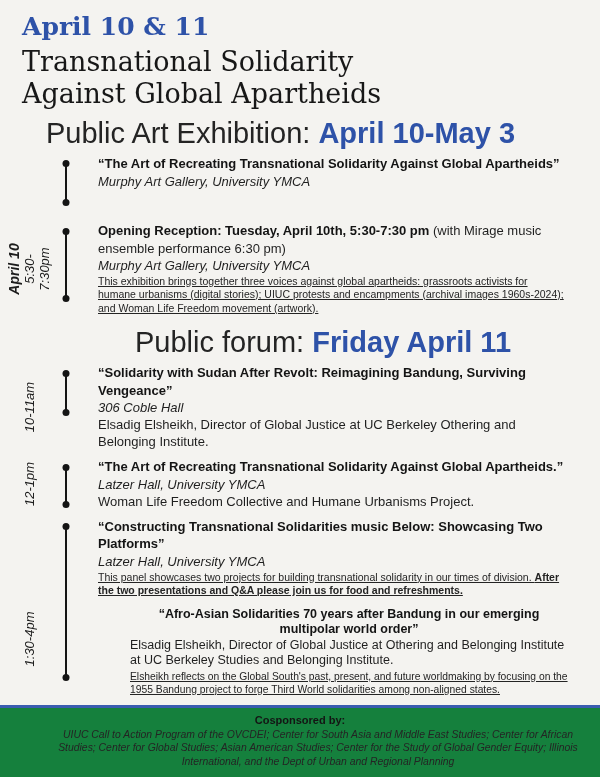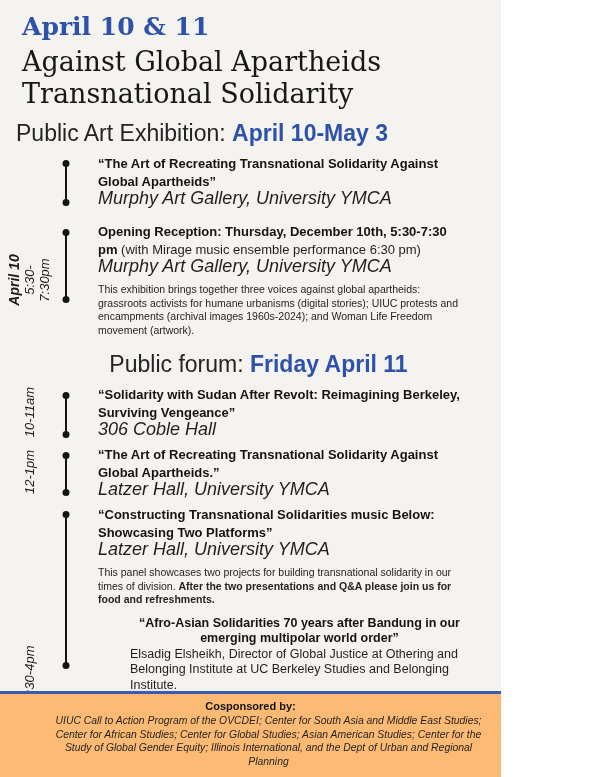--- a/index.html
+++ b/index.html
@@ -1,40 +1,40 @@
 <!DOCTYPE html>
 <html><head>
 <meta charset="utf-8">
 <style>
   html,body { margin:0; padding:0; }
   .page {
     position:relative;
-    width:501px; height:777px;
+    width:600px; height:777px;
     background:#f4f3f0;
     font-family:"Liberation Sans", sans-serif;
     color:#1f1f1f;
     overflow:hidden;
   }
   
   .header { padding:12px 20px 0 22px; }
   .date-heading {
     font-family:"DejaVu Serif", serif;
     font-weight:bold; font-style:normal;
     font-size:25px; line-height:30px;
     color:#2e52a8;
   }
   .main-title {
     font-family:"DejaVu Serif", serif;
     font-size:27px; line-height:32px;
     color:#171717; margin-top:4px;
   }
   
   .section-heading {
-    margin:10px 0 0 16px;
-    font-size:23px; line-height:27px;
+    margin:10px 0 0 46px;
+    font-size:29px; line-height:27px;
     color:#242424; font-weight:normal;
   }
   .section-heading .dates { color:#2e52a8; font-weight:bold; }
   .section-heading.forum { margin-top:14px;text-align:center; }
   
   .events { margin-top:8px; }
   .evt { display:flex; align-items:flex-start; }
   .evt .side { flex:0 0 58px; position:relative; align-self:stretch; }
   .rot-label {
     position:absolute; top:50%; left:50%;
@@ -49,63 +49,63 @@
     width:7px; height:7px; border-radius:50%; background:#141414;
   }
   .tl::before { top:0; }
   .tl::after { bottom:0; }
   .tl .tl-line {
     position:absolute; left:50%; transform:translateX(-50%);
     top:3px; bottom:3px; width:2px; background:#141414;
   }
   .evt .content { flex:1 1 auto; margin-left:24px; padding-right:32px; }
   .evt-title { font-weight:bold; font-size:13px; line-height:17.5px; color:#141414; }
-  .evt-venue { font-style:italic; font-size:18px; line-height:17px; }
+  .evt-venue { font-style:italic; font-size:13px; line-height:17px; }
   .evt-body  { font-size:13px; line-height:17px; }
-  .evt-small { font-size:10.5px; line-height:13.5px; color:#242424; margin-top:8px; }
+  .evt-small { font-size:10.5px; line-height:13.5px; color:#242424; margin-top:1px;text-decoration:underline; }
   .evt-small .bold { font-weight:bold; }
   
   .evt.exh-info .tl      { height:46px; margin-top:5px; }
   .evt.exh-reception .tl { height:74px; margin-top:6px; }
   .evt.forum-1 .tl { height:46px; margin-top:6px; }
   .evt.forum-2 .tl { height:44px; margin-top:6px; }
   .evt.forum-3 .tl { height:158px; margin-top:5px; }
   .evt-gap-a { margin-bottom:16px; }
   .evt-gap-b { margin-bottom:8px; }
   
   .sub-evt { margin:9px 0 0 32px; }
   .sub-evt .evt-title { font-size:12.5px; line-height:15.5px;text-align:center; }
   .sub-evt .evt-body  { font-size:12.5px; line-height:15.5px; }
   .sub-evt .evt-small { font-size:10.3px; line-height:13px; }
   .sub-evt + .sub-evt { margin-top:7px; }
   
   .footer {
     position:absolute; left:0; right:0; bottom:0;
-    background:#fdba74; padding-bottom:9px;
+    background:#15803d; padding-bottom:9px;
   }
   .footer-divider { height:3px; background:#3a5cb0; }
   .footer-label {
     text-align:center; font-weight:bold; font-size:11px;
     margin-top:6px; color:#141414;
   }
   .footer-sponsors {
     text-align:center; font-style:italic; font-size:10.4px;
     line-height:13.5px; padding:2px 16px 0 16px; color:#242424;margin-left:36px;
   }
 </style>
 </head>
 <body>
 
 <div class="page">
 
   <div class="header">
     <div class="date-heading">April 10 &amp; 11</div>
     <div class="main-title">
+      <div>Transnational Solidarity</div>
       <div>Against Global Apartheids</div>
-      <div>Transnational Solidarity</div>
     </div>
   </div>
 
   <div class="section-heading">
     <span>Public Art Exhibition: </span><span class="dates">April 10-May 3</span>
   </div>
 
   <div class="events">
 
     <div class="evt exh-info evt-gap-a">
@@ -124,56 +124,58 @@
         <div class="rot-label">
           <div class="bold-line">April 10</div>
           <div>5:30-</div>
           <div>7:30pm</div>
         </div>
       </div>
       <div class="tl">
           <div class="tl-line"></div>
         </div>
       <div class="content">
-        <div class="evt-body"><span class="evt-title">Opening Reception: Thursday, December 10th, 5:30-7:30 pm</span><span> (with Mirage music ensemble performance 6:30 pm)</span></div>
+        <div class="evt-body"><span class="evt-title">Opening Reception: Tuesday, April 10th, 5:30-7:30 pm</span><span> (with Mirage music ensemble performance 6:30 pm)</span></div>
         <div class="evt-venue">Murphy Art Gallery, University YMCA</div>
         <div class="evt-small">This exhibition brings together three voices against global apartheids: grassroots activists for humane urbanisms (digital stories); UIUC protests and encampments (archival images 1960s-2024); and Woman Life Freedom movement (artwork).</div>
       </div>
     </div>
   </div>
 
   <div class="section-heading forum">
     <span>Public forum: </span><span class="dates">Friday April 11</span>
   </div>
 
   <div class="events">
 
     <div class="evt forum-1 evt-gap-b">
       <div class="side">
         <div class="rot-label">10-11am</div>
       </div>
       <div class="tl">
           <div class="tl-line"></div>
         </div>
       <div class="content">
-        <div class="evt-title">“Solidarity with Sudan After Revolt: Reimagining Berkeley, Surviving Vengeance”</div>
+        <div class="evt-title">“Solidarity with Sudan After Revolt: Reimagining Bandung, Surviving Vengeance”</div>
         <div class="evt-venue">306 Coble Hall</div>
+        <div class="evt-body">Elsadig Elsheikh, Director of Global Justice at UC Berkeley Othering and Belonging Institute.</div>
       </div>
     </div>
 
     <div class="evt forum-2 evt-gap-b">
       <div class="side">
         <div class="rot-label">12-1pm</div>
       </div>
       <div class="tl">
           <div class="tl-line"></div>
         </div>
       <div class="content">
         <div class="evt-title">“The Art of Recreating Transnational Solidarity Against Global Apartheids.”</div>
         <div class="evt-venue">Latzer Hall, University YMCA</div>
+        <div class="evt-body">Woman Life Freedom Collective and Humane Urbanisms Project.</div>
       </div>
     </div>
 
     <div class="evt forum-3">
       <div class="side">
         <div class="rot-label">1:30-4pm</div>
       </div>
       <div class="tl">
           <div class="tl-line"></div>
         </div>

